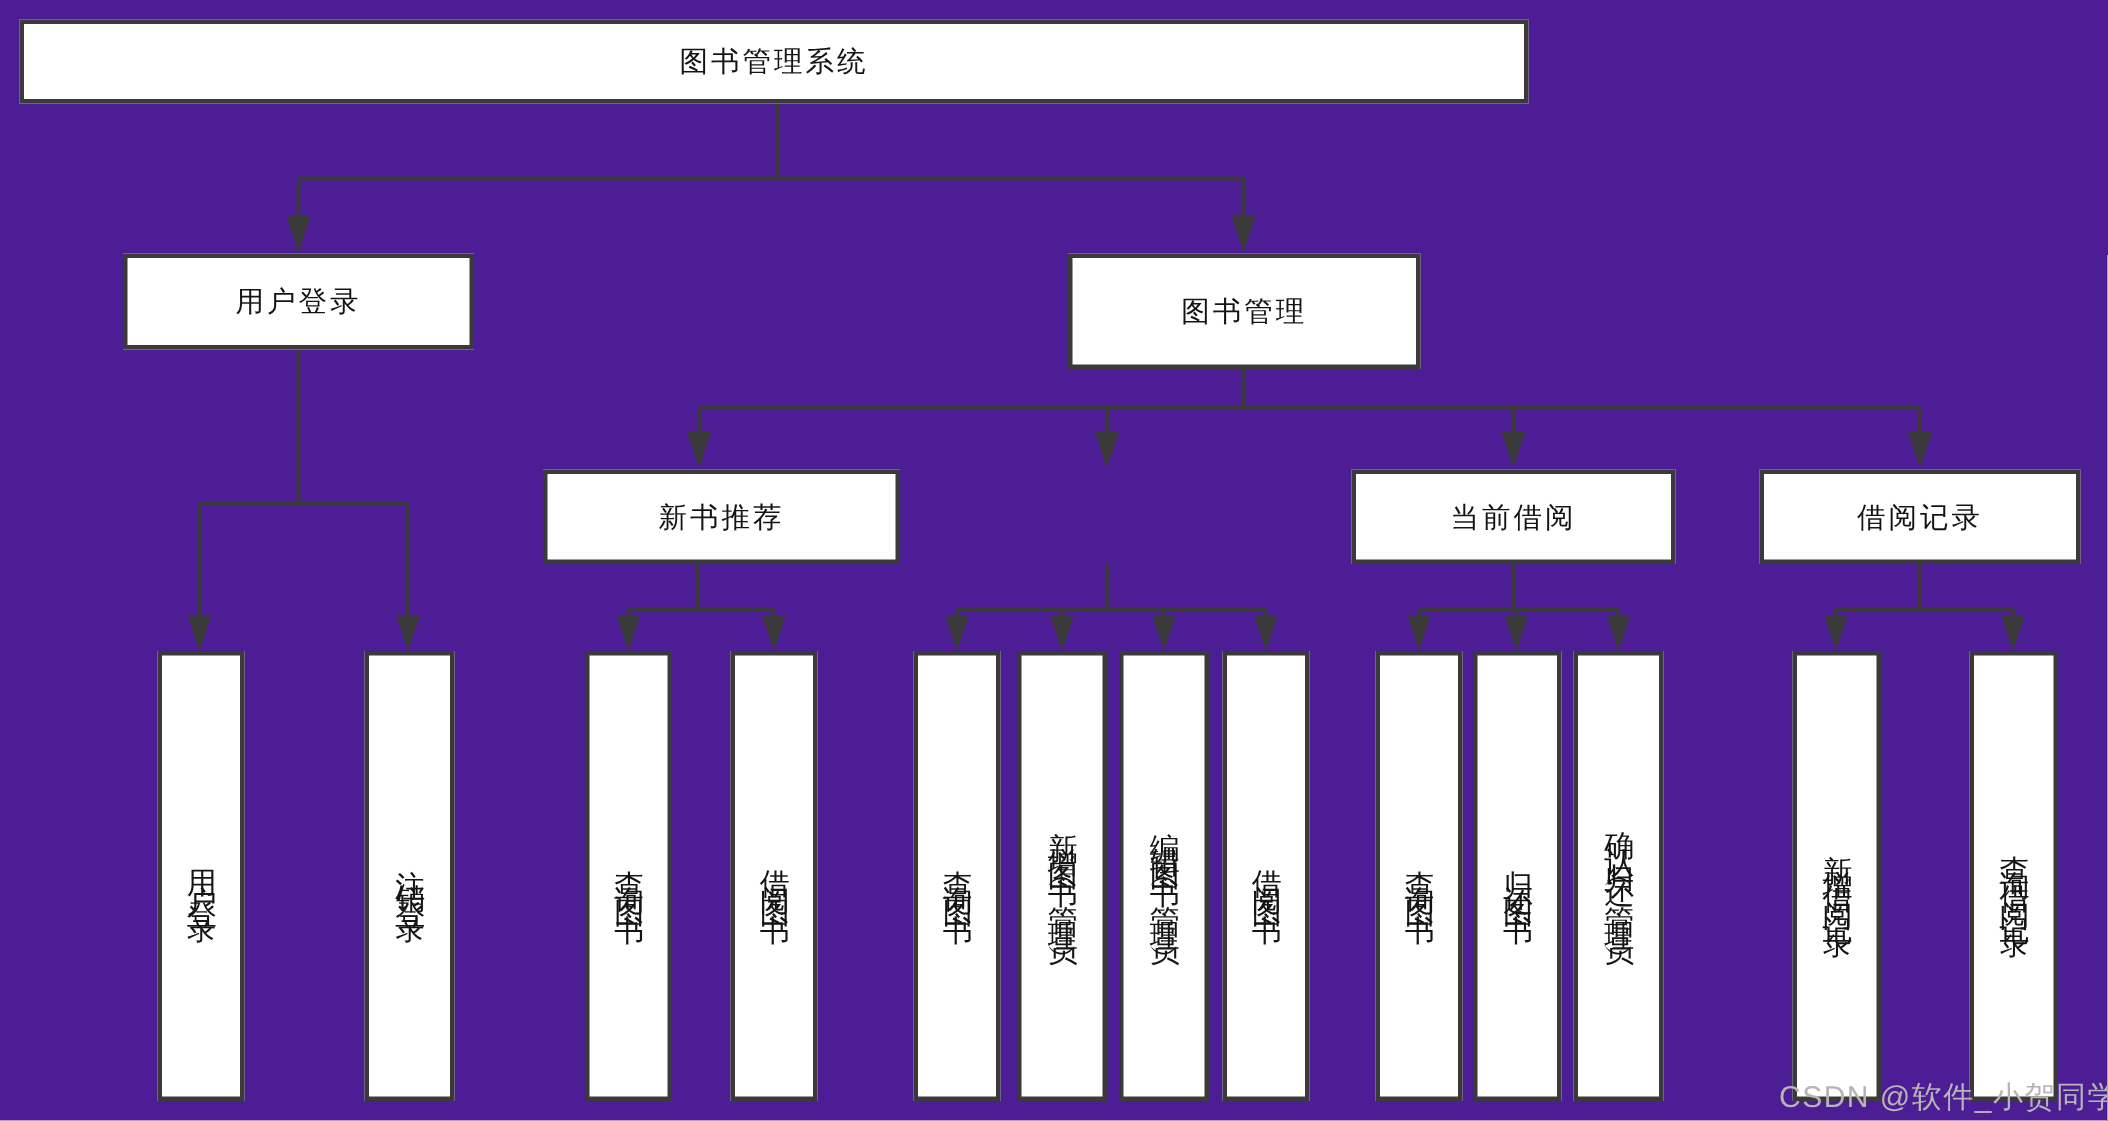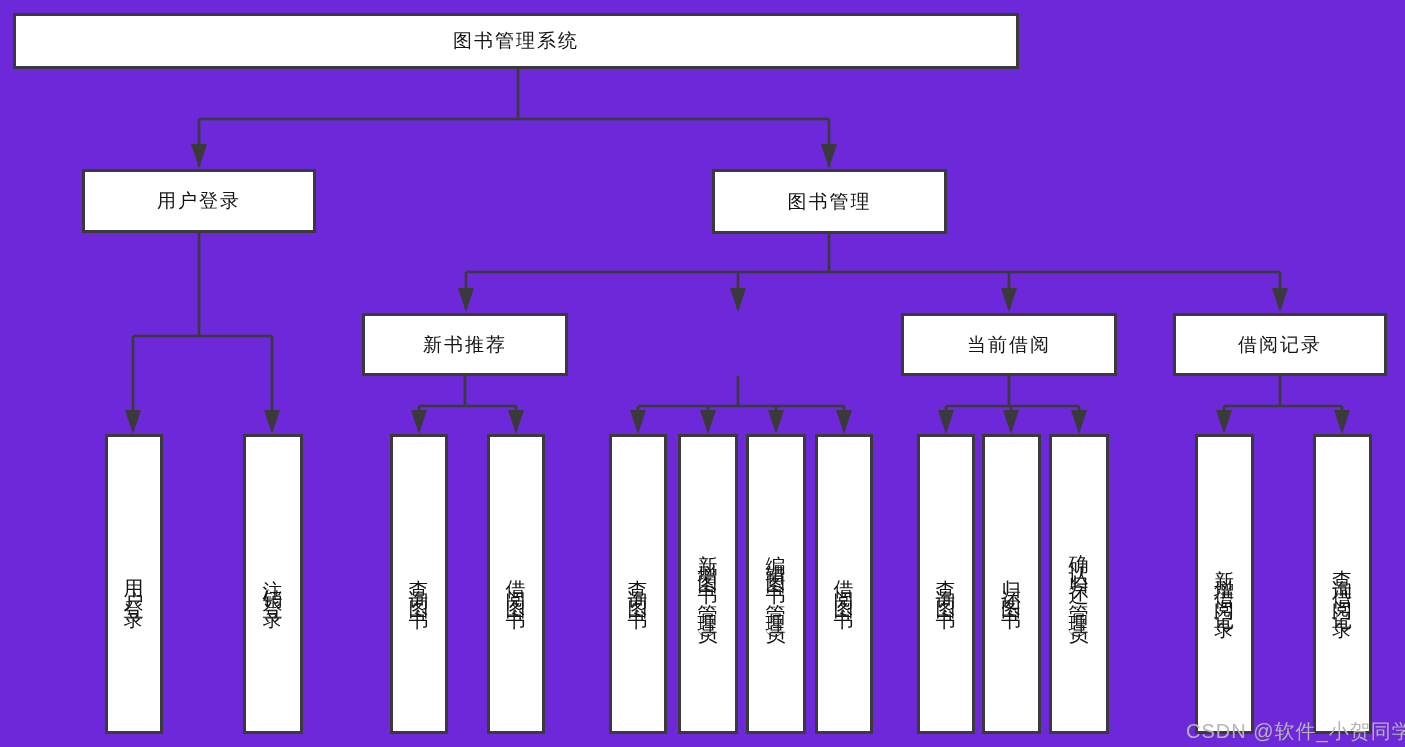--- a/index.html
+++ b/index.html
@@ -1,20 +1,20 @@
 <!DOCTYPE html>
 <html><head>
 <meta charset="utf-8">
 <style>
   html, body { margin: 0; padding: 0; background: #ffffff; }
   #canvas {
     position: relative;
     width: 1405px;
     height: 747px;
-    background: #6d28d9;
+    background: #4c1d95;
     font-family: "Liberation Sans", "DejaVu Sans", sans-serif;
     overflow: hidden;
   }
   #connectors {
     position: absolute;
     left: 0; top: 0;
     width: 1405px; height: 747px;
     pointer-events: none;
   }
   .node {
@@ -92,23 +92,23 @@
       <polygon points="1003,410 1019,410 1011,434"></polygon>
       <polygon points="1071,410 1087,410 1079,434"></polygon>
       <polygon points="1216,410 1232,410 1224,434"></polygon>
       <polygon points="1334,410 1350,410 1342,434"></polygon>
     </g>
   </svg>
 
   <div class="node" style="left:13px; top:13px; width:1006px; height:56px;">图书管理系统</div>
 
   <div class="node" style="left:82px; top:169px; width:234px; height:64px;">用户登录</div>
-  <div class="node" style="left:712px; top:169px; width:235px; height:65px;">图书管理</div>
+  <div class="node" style="left:712px; top:169px; width:235px; height:77px;">图书管理</div>
 
-  <div class="node" style="left:362px; top:313px; width:206px; height:63px;">新书推荐</div>
+  <div class="node" style="left:362px; top:313px; width:238px; height:63px;">新书推荐</div>
   <div class="node" style="left:1173px; top:313px; width:214px; height:63px;">借阅记录</div>
   <div class="node" style="left:901px; top:313px; width:216px; height:63px;">当前借阅</div>
 
   <div class="node" style="left:105px; top:434px; width:58px; height:300px;">
     <span class="vtext">用户登录</span>
   </div>
   <div class="node" style="left:243px; top:434px; width:60px; height:300px;">
     <span class="vtext">注销登录</span>
   </div>
 

